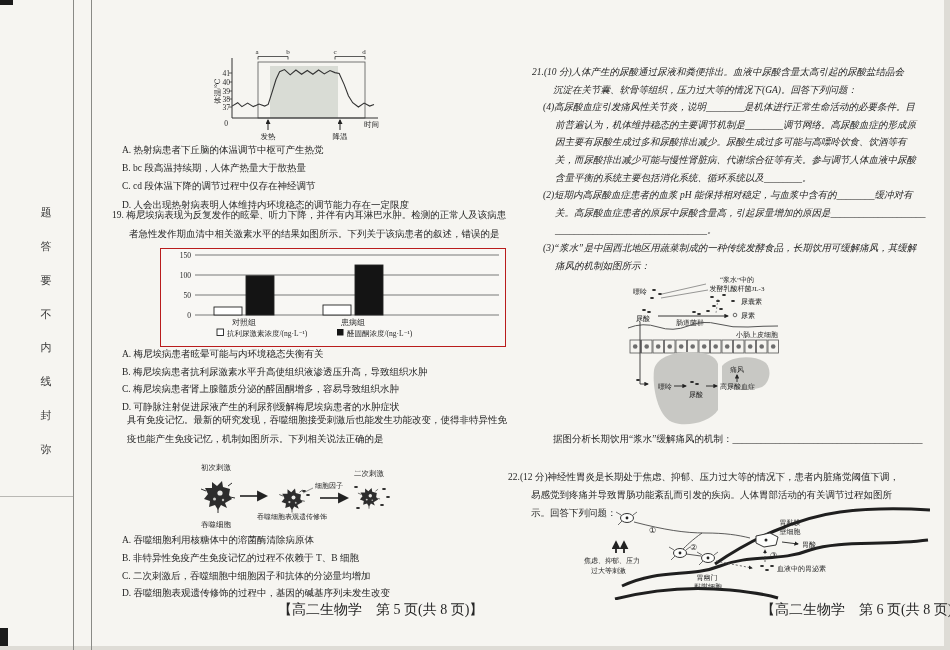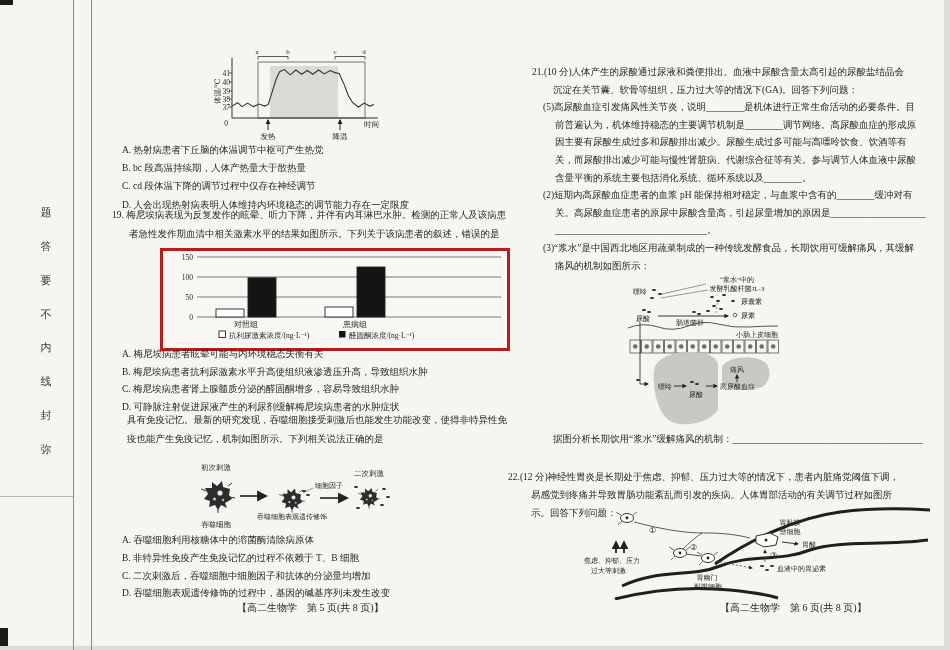--- a/index.html
+++ b/index.html
@@ -1,28 +1,28 @@
 <!DOCTYPE html>
 <html><head>
 <meta charset="utf-8">
 <style>
   html,body{margin:0;padding:0;}
   .stage{position:relative;width:950px;height:650px;background:#f6f5f1;overflow:hidden;
          font-family:"Liberation Serif","DejaVu Serif",serif;color:#262626;}
   .t{position:absolute;white-space:nowrap;}
   .blk{position:absolute;}
   .blk .ln{white-space:nowrap;}
-  .f95{font-size:9.5px;} .f10{font-size:10px;} .f9{font-size:10px;}
+  .f95{font-size:9.5px;} .f10{font-size:10px;} .f9{font-size:14px;margin-left:41px;}
   .bold{font-weight:bold;}
   .ml11{margin-left:11px;} .ml17{margin-left:17px;} .ml21{margin-left:21px;} .ml23{margin-left:23px;} .ml1{margin-left:1px;}
   .vline{position:absolute;top:0;width:1px;height:650px;background:#8a8a86;}
   .seal{position:absolute;left:38px;top:205px;height:252px;width:16px;display:flex;
         flex-direction:column;justify-content:space-between;font-size:11px;color:#3a3a3a;text-align:center;}
   .figure{position:absolute;}
-  .framed{border:3px solid #b91c1c;background:#f8f7f4;text-align:center;}
+  .framed{border:1px solid #b91c1c;background:#f8f7f4;text-align:center;}
   svg text{font-family:"Liberation Serif","DejaVu Serif",serif;fill:#262626;}
   .artifact{position:absolute;background:#1b1b1b;}
   .edge{position:absolute;background:#dedcd6;}
 </style>
 </head>
 <body>
 
 <svg width="0" height="0" style="position:absolute">
   <defs>
     <marker id="arr" viewBox="0 0 10 10" refX="8" refY="5" markerWidth="7" markerHeight="7" orient="auto-start-reverse">
@@ -183,24 +183,24 @@
   <div class="blk f95" style="left:122px;top:532px;line-height:17.8px;">
     <div class="ln">A. 吞噬细胞利用核糖体中的溶菌酶清除病原体</div>
     <div class="ln">B. 非特异性免疫产生免疫记忆的过程不依赖于 T、B 细胞</div>
     <div class="ln">C. 二次刺激后，吞噬细胞中细胞因子和抗体的分泌量均增加</div>
     <div class="ln">D. 吞噬细胞表观遗传修饰的过程中，基因的碱基序列未发生改变</div>
   </div>
 
   <div class="t f9" style="left:237px;top:601px;">【高二生物学　第 5 页(共 8 页)】</div>
 
 
-  <div class="blk f95" style="left:532px;top:64px;line-height:17.6px;">
+  <div class="blk f95" style="left:532px;top:64px;line-height:17.6px;font-style:italic;">
     <div class="ln">21.(10 分)人体产生的尿酸通过尿液和粪便排出。血液中尿酸含量太高引起的尿酸盐结晶会</div>
     <div class="ln ml21">沉淀在关节囊、软骨等组织，压力过大等的情况下(GA)。回答下列问题：</div>
-    <div class="ln ml11">(5)高尿酸血症引发痛风性关节炎，说明________是机体进行正常生命活动的必要条件。目</div>
+    <div class="ln ml11">(4)高尿酸血症引发痛风性关节炎，说明________是机体进行正常生命活动的必要条件。目</div>
     <div class="ln ml23">前普遍认为，机体维持稳态的主要调节机制是________调节网络。高尿酸血症的形成原</div>
     <div class="ln ml23">因主要有尿酸生成过多和尿酸排出减少。尿酸生成过多可能与高嘌呤饮食、饮酒等有</div>
     <div class="ln ml23">关，而尿酸排出减少可能与慢性肾脏病、代谢综合征等有关。参与调节人体血液中尿酸</div>
     <div class="ln ml23">含量平衡的系统主要包括消化系统、循环系统以及________。</div>
     <div class="ln ml11">(2)短期内高尿酸血症患者的血浆 pH 能保持相对稳定，与血浆中含有的________缓冲对有</div>
     <div class="ln ml23">关。高尿酸血症患者的原尿中尿酸含量高，引起尿量增加的原因是____________________</div>
     <div class="ln ml23">________________________________。</div>
     <div class="ln ml11">(3)“浆水”是中国西北地区用蔬菜制成的一种传统发酵食品，长期饮用可缓解痛风，其缓解</div>
     <div class="ln ml23">痛风的机制如图所示：</div>
   </div>

